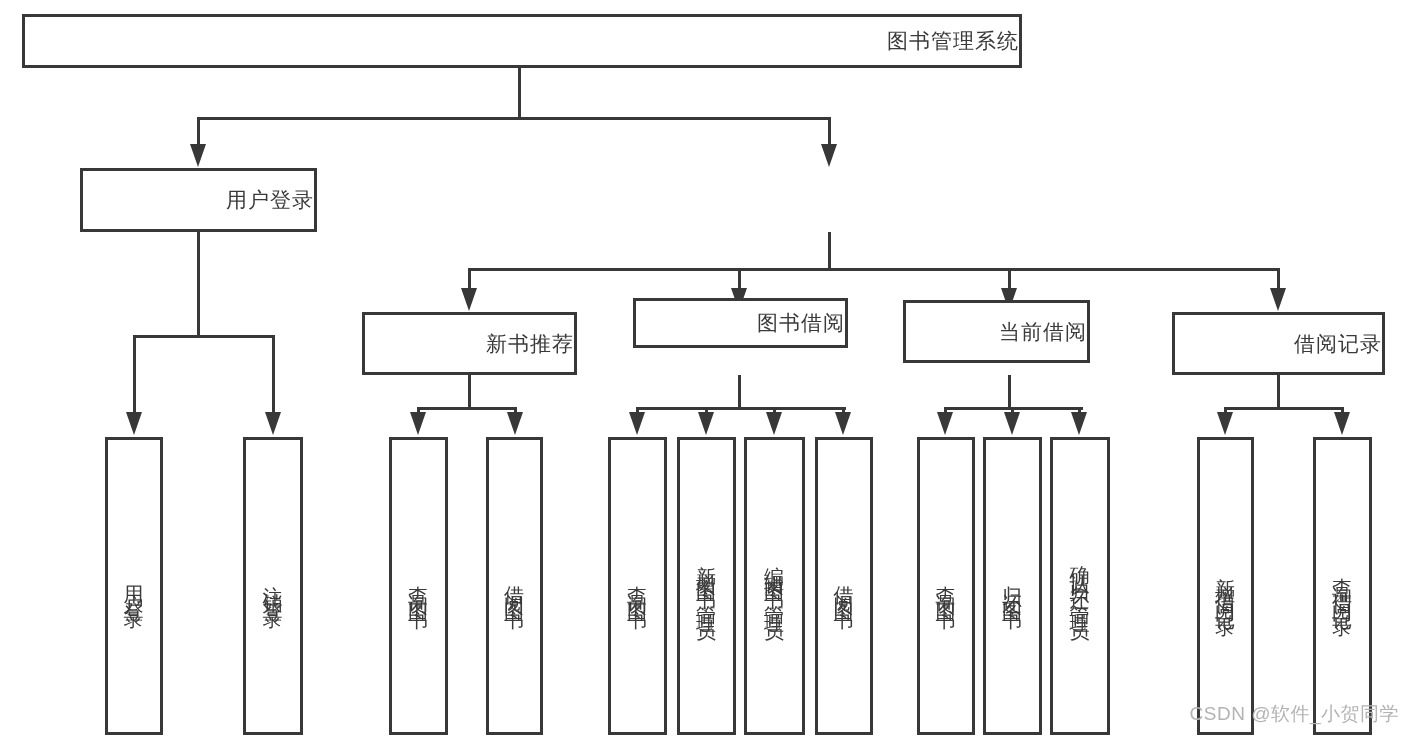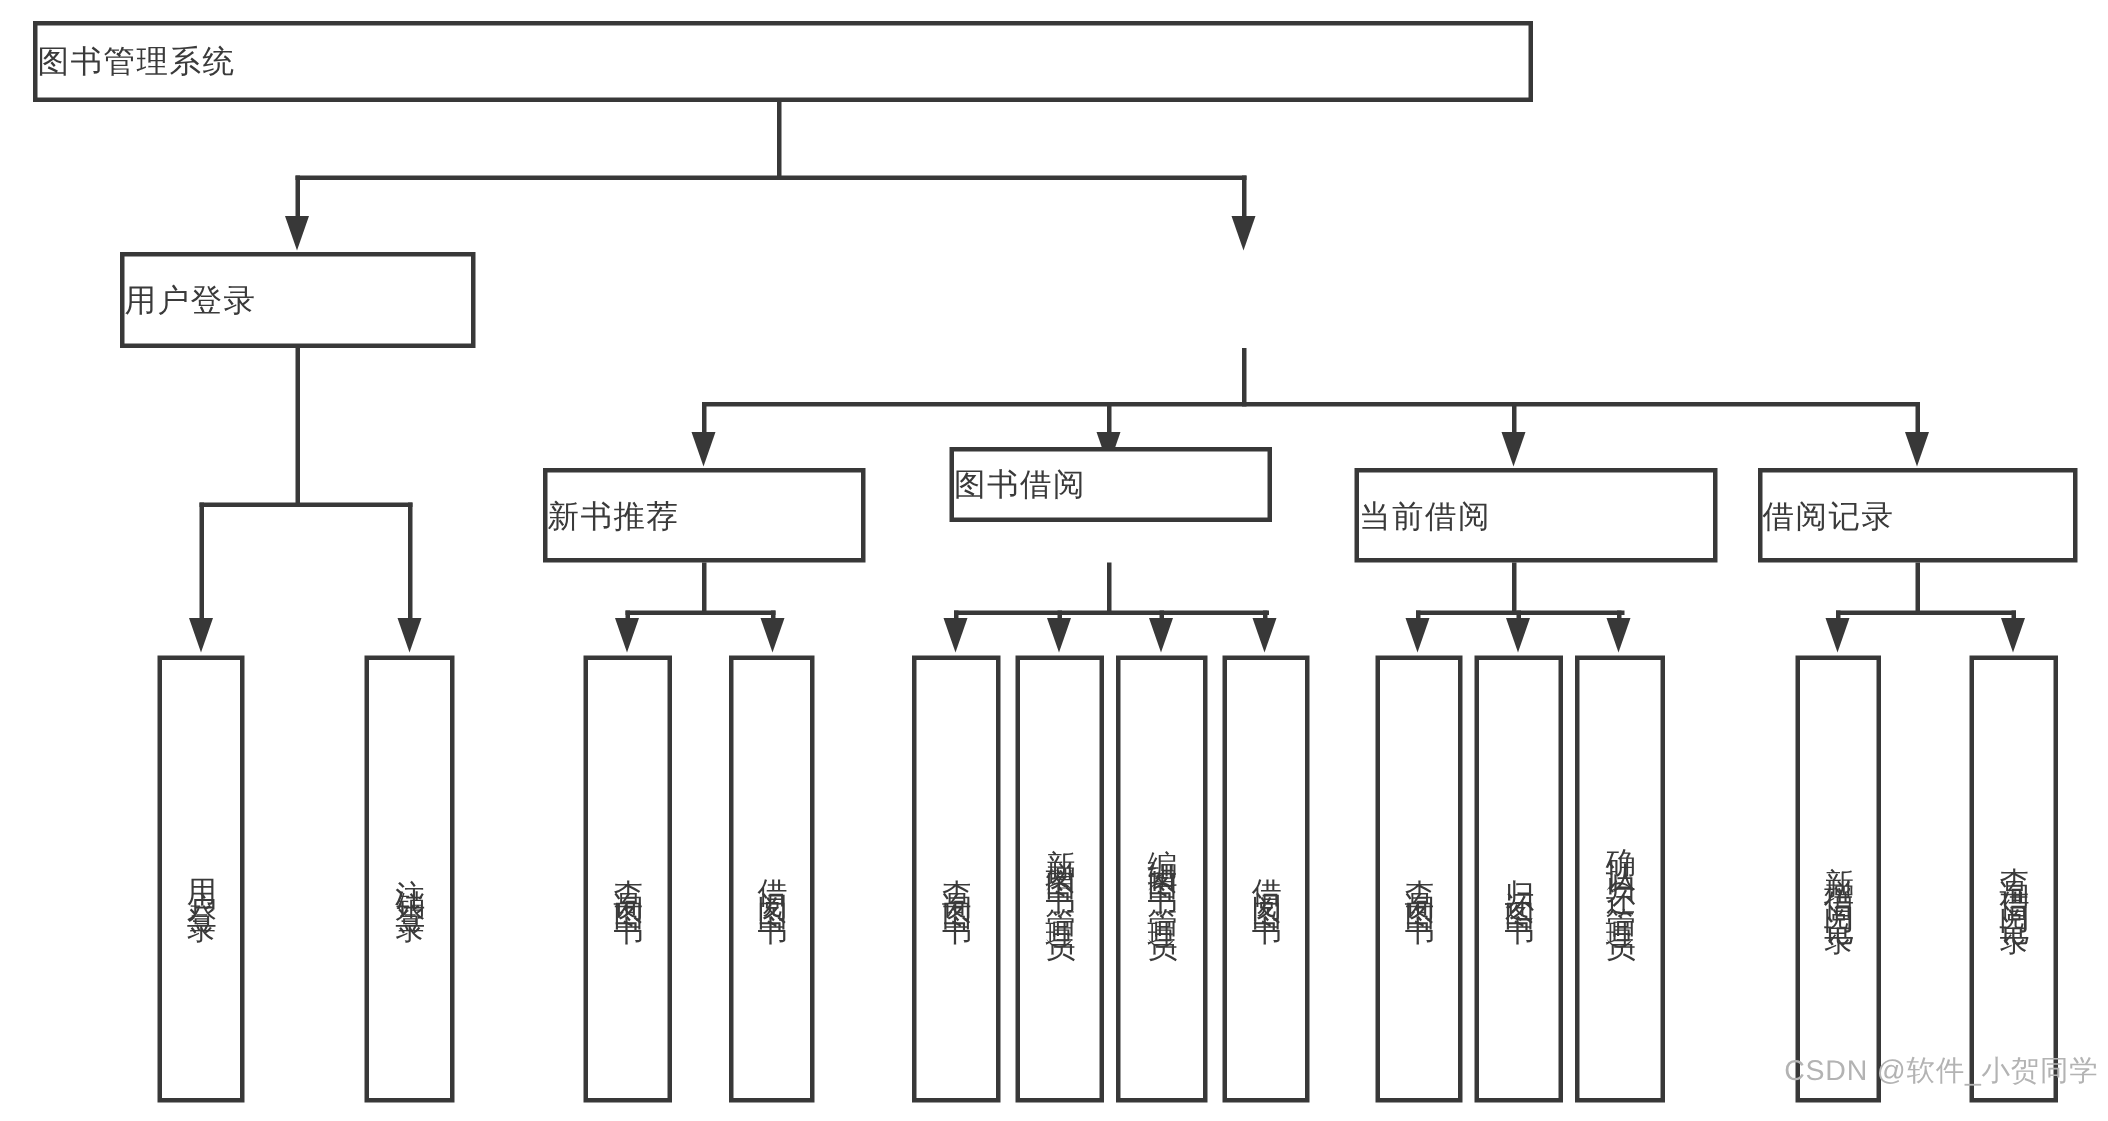--- a/index.html
+++ b/index.html
@@ -3,21 +3,21 @@
 <meta charset="utf-8">
 <style>
   html,body{margin:0;padding:0;background:#fff;}
   .canvas{
     position:relative;width:1405px;height:747px;background:var(--bg,#fff);
     font-family:"Liberation Sans","DejaVu Sans",sans-serif;overflow:hidden;
   }
   .hnode{
     position:absolute;box-sizing:border-box;background:#fff;
     border:3px solid var(--line,#383838);
-    display:flex;align-items:center;justify-content:flex-start;
+    display:flex;align-items:center;justify-content:flex-end;
     color:var(--text,#3a3a3a);font-size:21px;letter-spacing:1px;white-space:nowrap;
   }
   .vnode{
     position:absolute;box-sizing:border-box;background:#fff;
     border:3px solid var(--line,#383838);
     display:flex;align-items:center;justify-content:center;
     color:var(--text,#3a3a3a);font-size:20px;
   }
   .vnode span{
     writing-mode:vertical-rl;text-orientation:mixed;
@@ -71,21 +71,21 @@
   <i class="ar" style="left:731px;top:288px;"></i>
   <i class="ar" style="left:1001px;top:288px;"></i>
   <i class="ar" style="left:1270px;top:288px;"></i>
 
   <div class="hnode" style="left:362px;top:312px;width:215px;height:63px;">
     <span>新书推荐</span>
   </div>
   <div class="hnode" style="left:633px;top:298px;width:215px;height:50px;">
     <span>图书借阅</span>
   </div>
-  <div class="hnode" style="left:903px;top:312px;width:242px;height:63px;">
+  <div class="hnode" style="left:903px;top:300px;width:187px;height:63px;">
     <span>当前借阅</span>
   </div>
   <div class="hnode" style="left:1172px;top:312px;width:213px;height:63px;">
     <span>借阅记录</span>
   </div>
 
   <i class="ln" style="left:468px;top:375px;width:3px;height:35px;"></i>
   <i class="ln" style="left:417px;top:407px;width:100px;height:3px;"></i>
   <i class="ln" style="left:417px;top:407px;width:3px;height:8px;"></i>
   <i class="ln" style="left:514px;top:407px;width:3px;height:8px;"></i>

